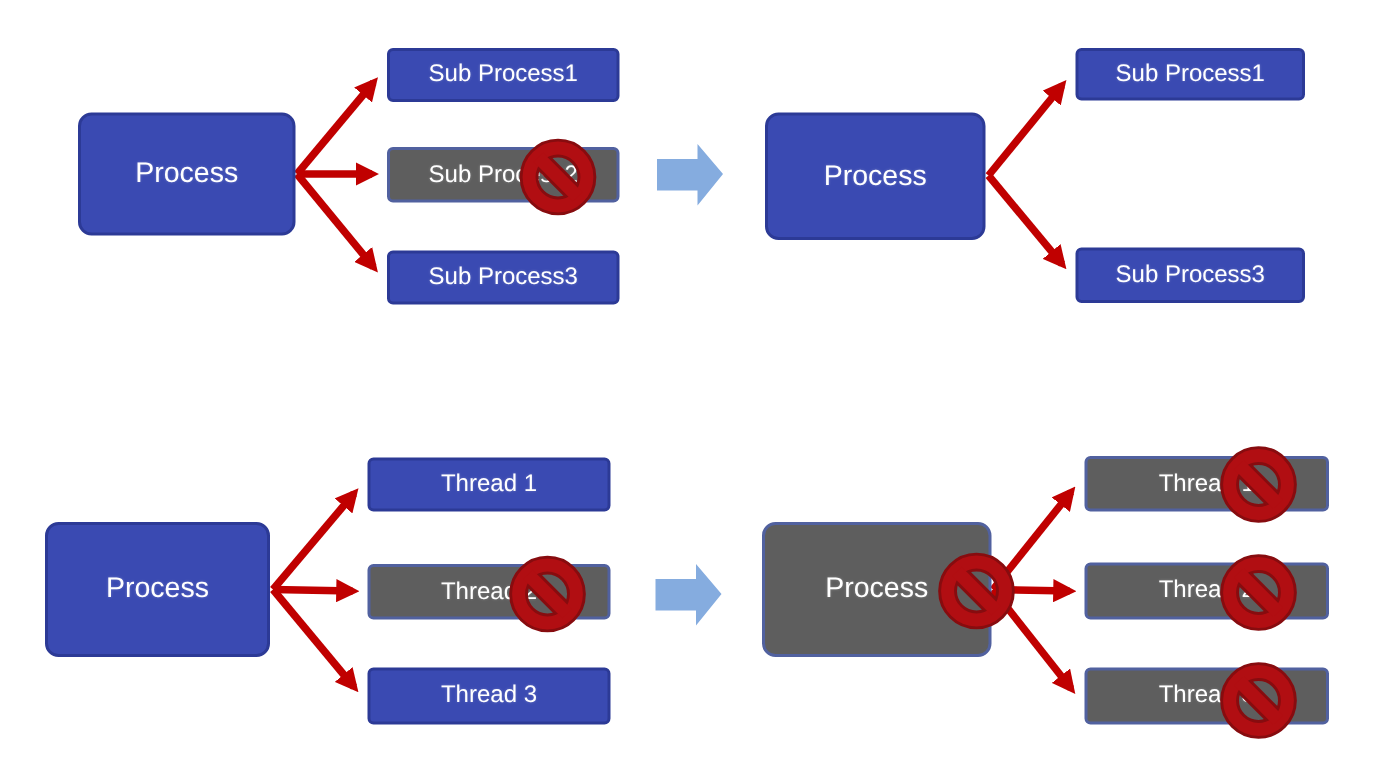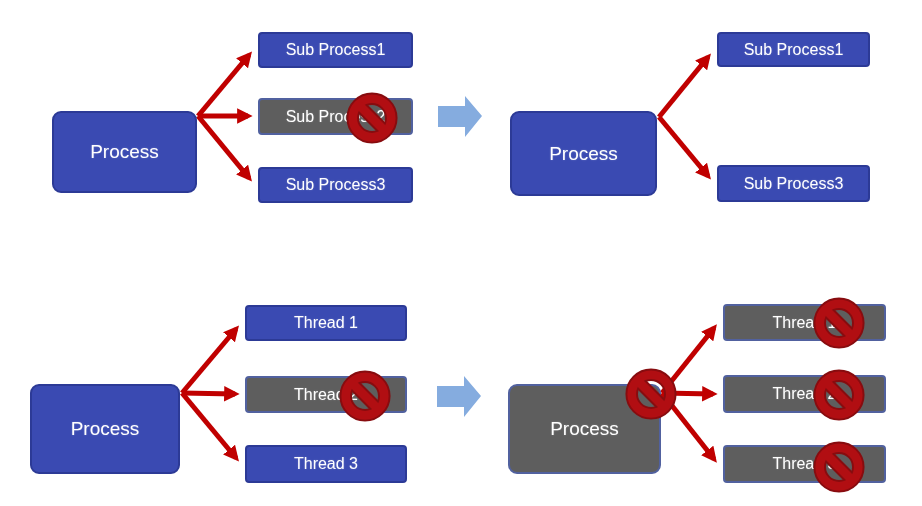--- a/index.html
+++ b/index.html
@@ -8,21 +8,21 @@
     font-family:"Liberation Sans","DejaVu Sans",sans-serif;
   }
   .layer{position:absolute;left:0;top:0;width:922px;height:506px;pointer-events:none;}
   .box{
     position:absolute;display:flex;align-items:center;justify-content:center;
     color:#ffffff;box-sizing:border-box;text-align:right;
     text-shadow:0 0 2px rgba(255,255,255,0.25);
   }
   .blue{background:#3a4ab2;border:2px solid #2c3a96;}
   .gray{background:#5e5e5e;border:2px solid #51619f;}
-  .parent{border-radius:9px;font-size:19px;margin-top:36px;}
+  .parent{border-radius:9px;font-size:19px;}
   .child{border-radius:4px;font-size:16px;}
   .prohibit{position:absolute;width:54px;height:54px;}
 </style>
 </head>
 <body>
 
 <div class="canvas">
 
   <svg class="layer" viewBox="0 0 922 506">
     <defs>

